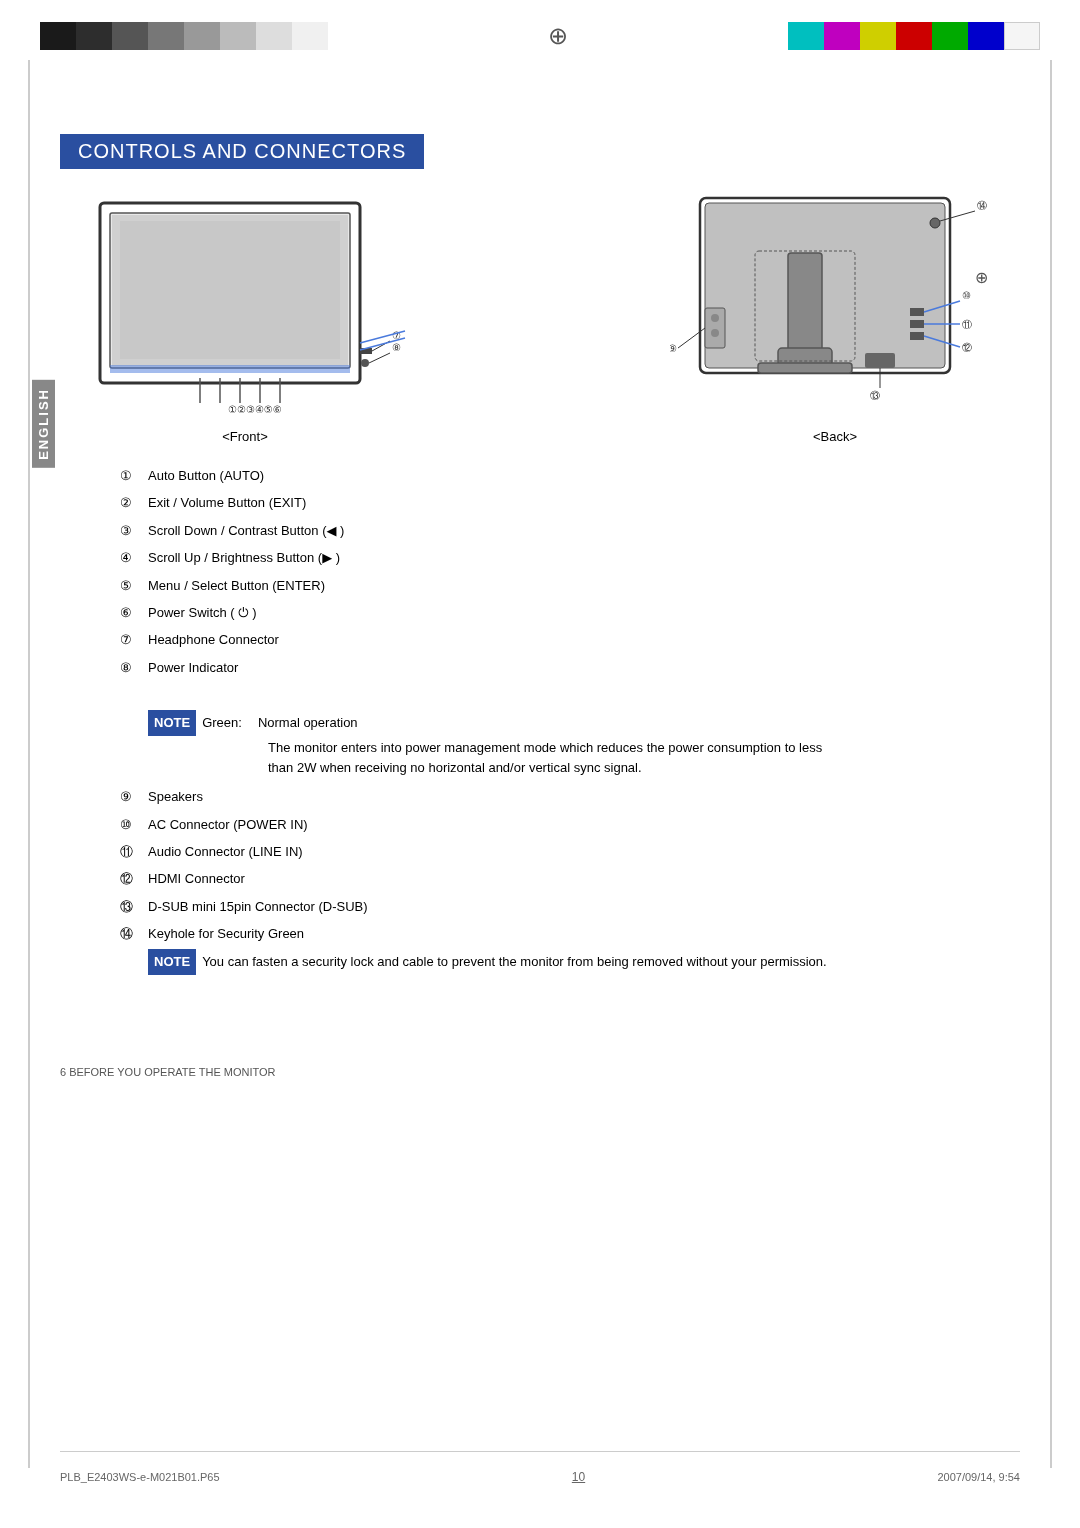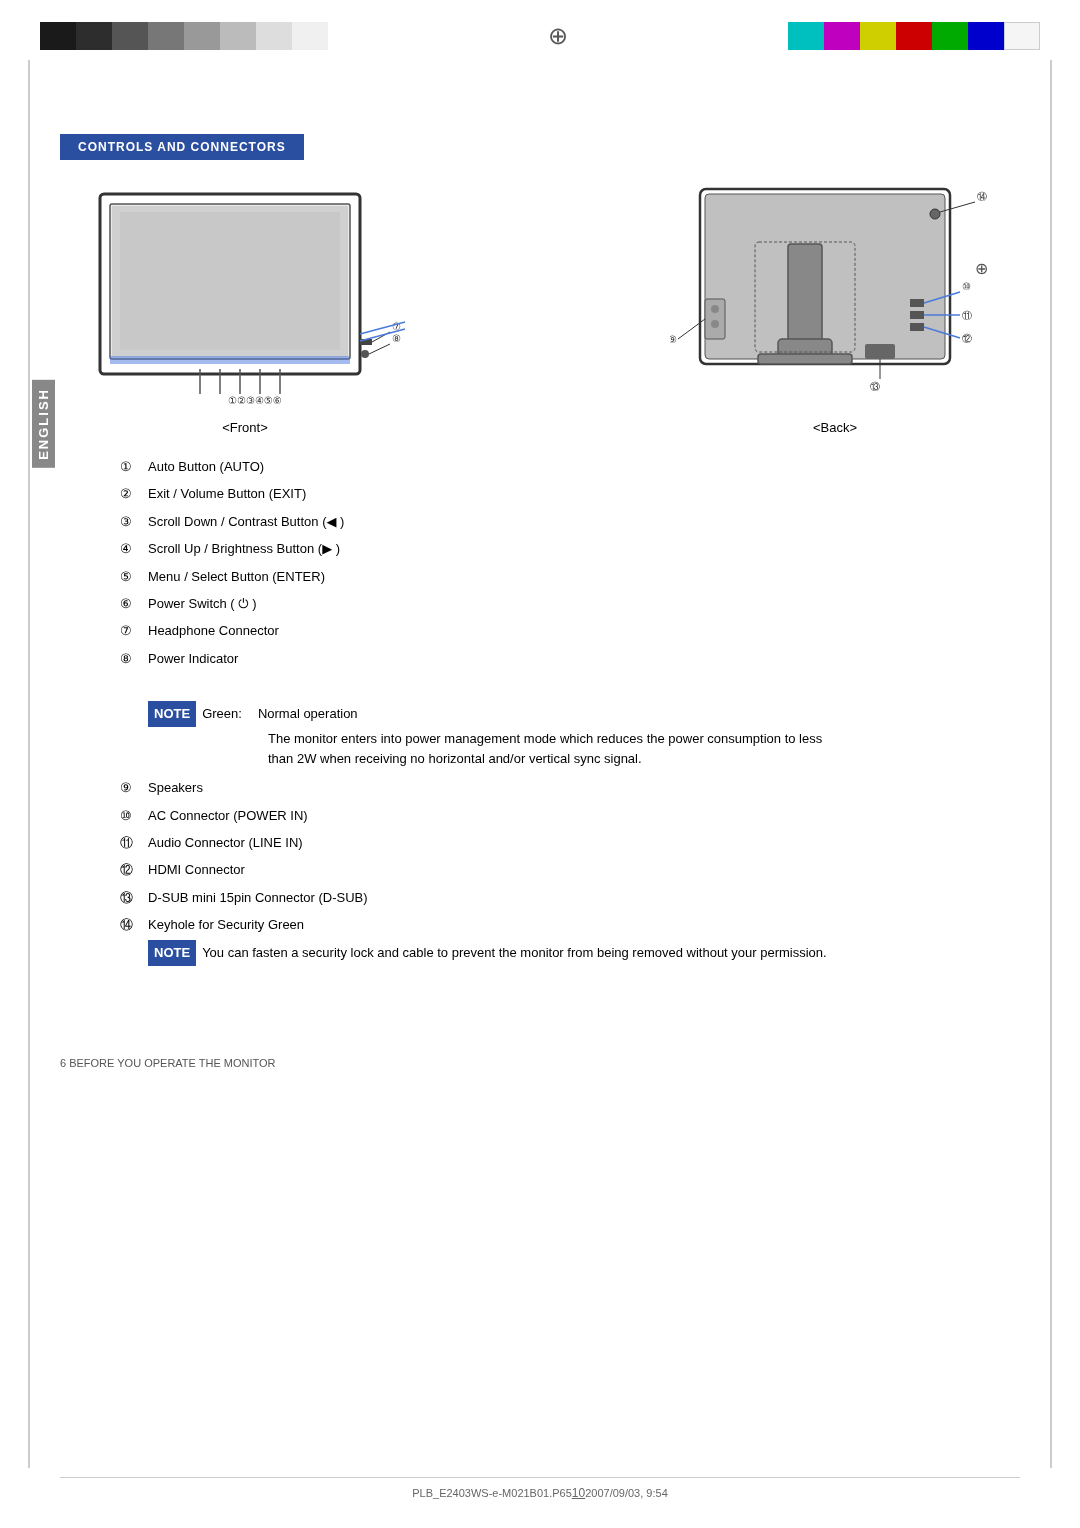--- a/index.html
+++ b/index.html
@@ -87,22 +87,22 @@
 
     
     .main-content {
       padding: 10px 60px 40px 60px;
     }
 
     
     .section-title {
       background: #2a4fa0;
       color: #fff;
-      font-size: 12px;
-      font-weight: bold;
+      font-size: 20px;
+      font-weight: normal;
       padding: 6px 18px;
       display: inline-block;
       margin-bottom: 24px;
       margin-top: 70px;
       letter-spacing: 1px;
     }
 
     
     .diagrams-row {
       display: flex;
@@ -150,28 +150,28 @@
       font-size: 13px;
       font-weight: bold;
       padding: 1px 6px;
       margin-right: 6px;
       vertical-align: middle;
     }
 
     
     .footer {
       position: absolute;
-      bottom: 28px;
+      bottom: 44px;
       left: 60px;
       right: 60px;
       display: flex;
-      justify-content: center;
+      justify-content: space-between;
       align-items: center;
       border-top: 1px solid #ccc;
-      padding-top: 8px;
+      padding-top: 18px;
     }
     .footer-left {
       font-size: 11px;
       color: #666;
     }
     .footer-center {
       font-size: 11px;
       color: #666;
     }
     .footer-right {
@@ -394,14 +394,14 @@
   
   <div style="margin-top: 88px; padding-left: 0px;">
     <span class="before-text">6    BEFORE YOU OPERATE THE MONITOR</span>
   </div>
 
 </div>
 
 <div class="footer">
   <span class="footer-left">PLB_E2403WS-e-M021B01.P65</span>
   <span class="footer-center page-num">10</span>
-  <span class="footer-right">2007/09/03,  9:54</span>
+  <span class="footer-right">2007/09/14,  9:54</span>
 </div>
 
 </body></html>

